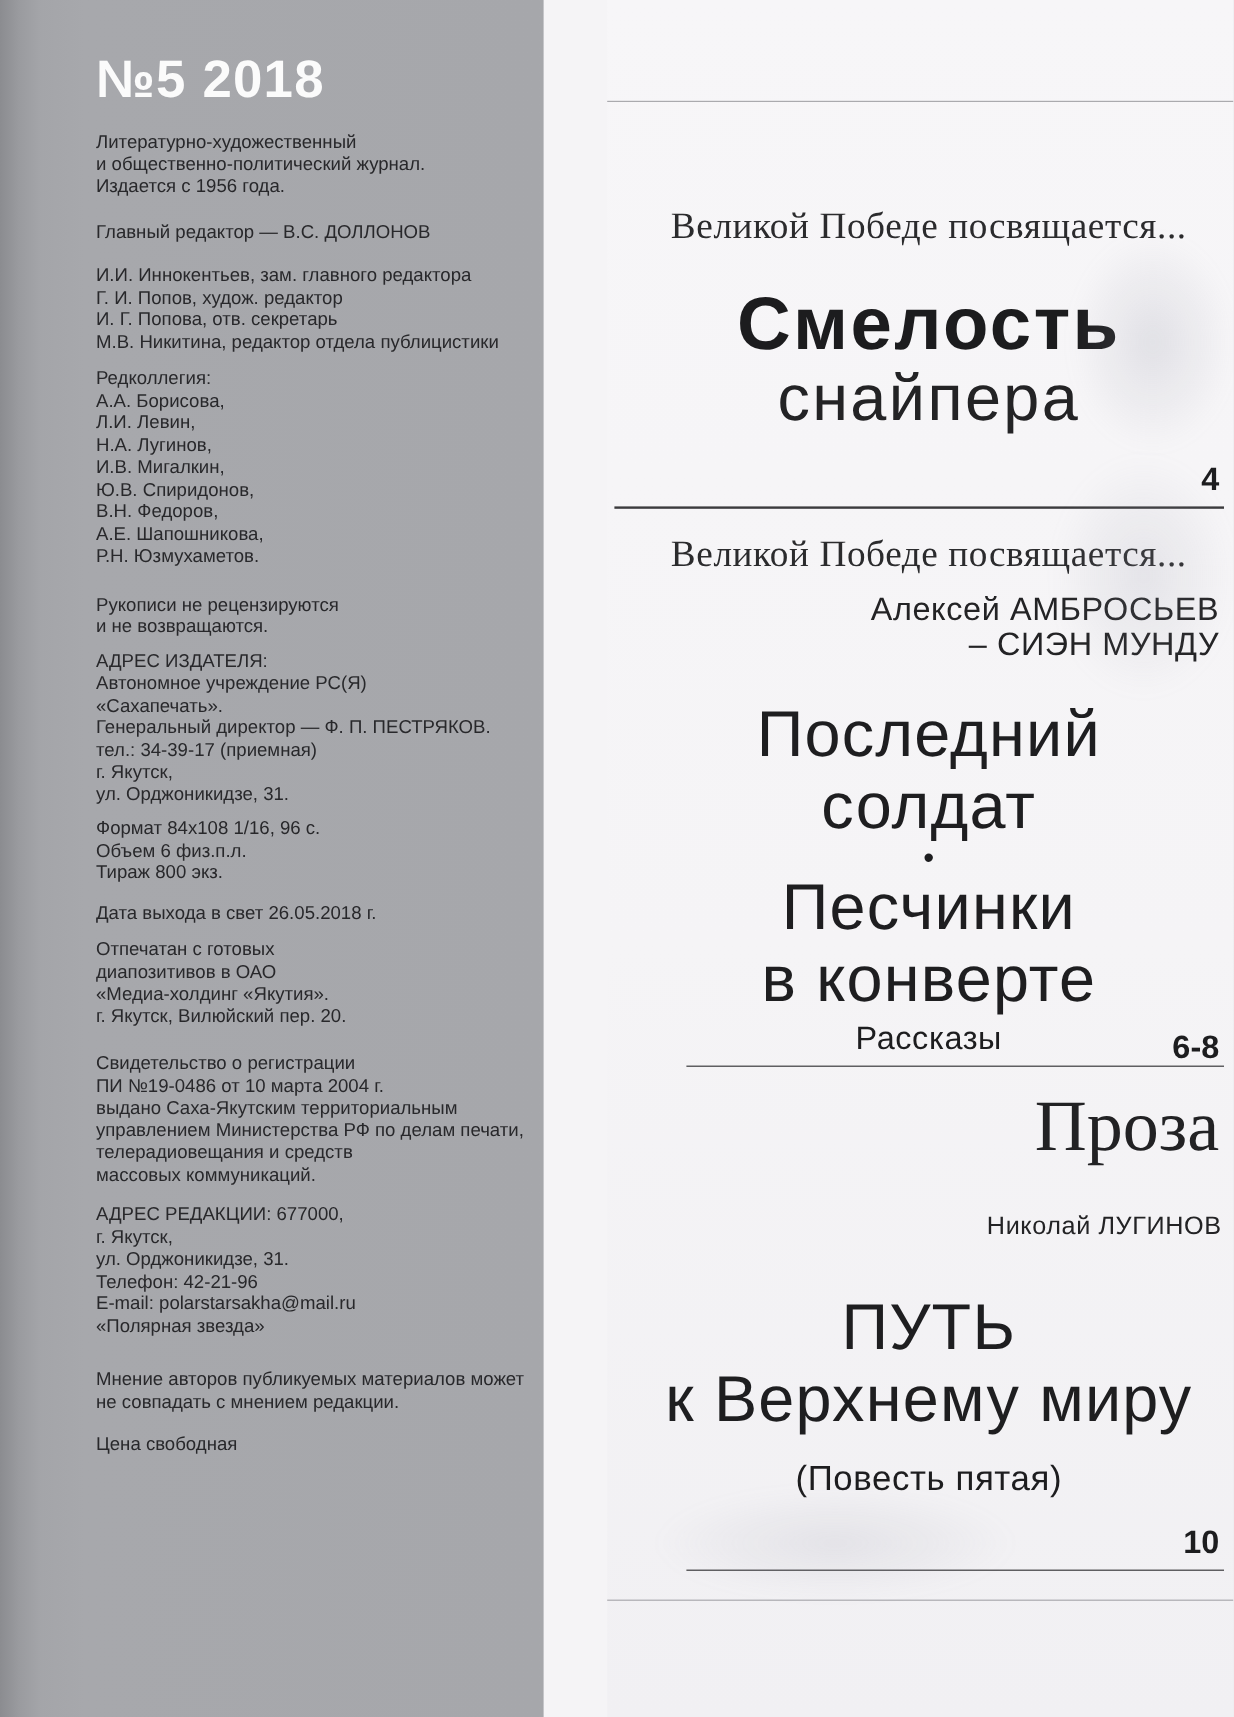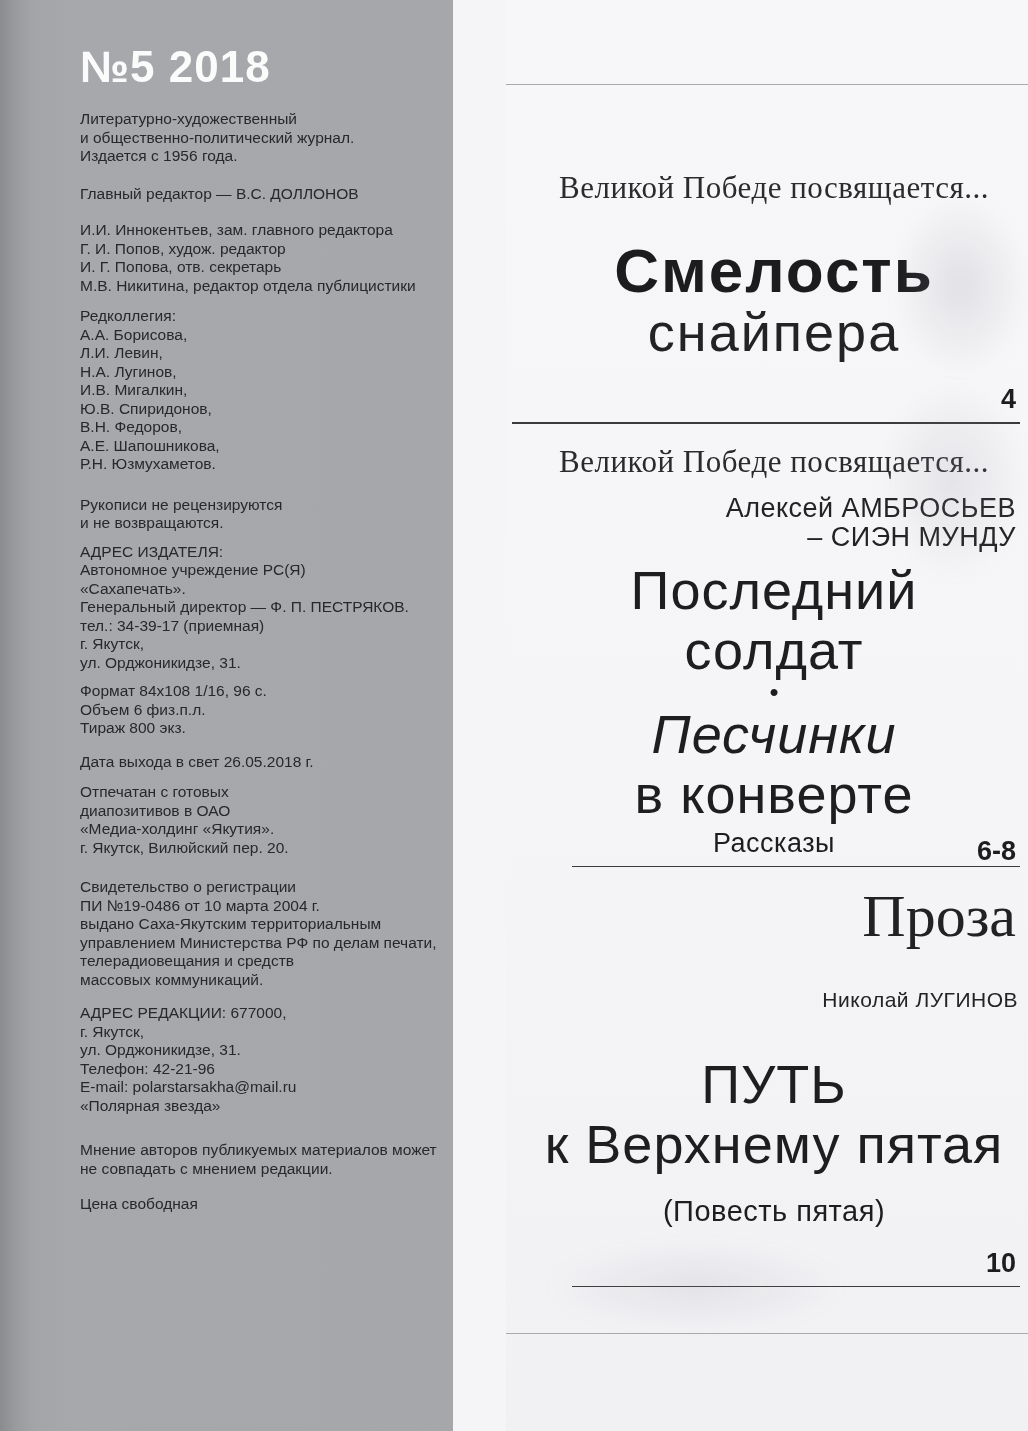--- a/index.html
+++ b/index.html
@@ -58,23 +58,23 @@
   .ded2{margin-top:20px;}
   .title-xl{font-size:62px;line-height:66px;font-weight:bold;letter-spacing:2px;margin-top:32px;color:#1c1c1e;}
   .title-sub{font-size:54px;line-height:56px;letter-spacing:2px;color:#232325;}
   .pn-row{text-align:right;font-weight:bold;font-size:27px;line-height:30px;margin-top:24px;padding-right:4px;}
   .pn-last{margin-top:20px;}
   .rule{border-top:2px solid #3b3b3d;margin-top:8px;}
   .rule-full{margin-left:-16px;margin-right:0;}
   .rule-short{margin-left:44px;margin-right:0;border-top-width:1.5px;}
   .authors{text-align:right;font-size:27px;line-height:29px;letter-spacing:.5px;margin-top:14px;padding-right:4px;color:#232325;}
   .title-l{font-size:54px;line-height:60px;letter-spacing:1px;color:#1e1e20;}
-  .t-posledniy{margin-top:8px;}
+  .t-posledniy{margin-top:30px;}
   .bullet-row{font-size:26px;line-height:20px;margin-top:2px;}
-  .t-peschinki{margin-top:2px;font-style:italic;}
+  .t-peschinki{margin-top:2px;}
   .genre-row{position:relative;font-size:27px;line-height:30px;margin-top:4px;letter-spacing:.5px;}
   .genre-pages{position:absolute;right:4px;top:8px;font-weight:bold;letter-spacing:0;}
   .rubric{
     text-align:right;font-family:"Liberation Serif", serif;
     font-size:60px;line-height:66px;margin-top:16px;padding-right:4px;color:#222224;
   }
   .author3{text-align:right;font-size:21px;line-height:29px;letter-spacing:.5px;margin-top:36px;padding-right:2px;color:#232325;}
   .t-put{margin-top:40px;}
   .subtitle{font-size:29px;line-height:34px;margin-top:20px;letter-spacing:.5px;}
   
@@ -162,21 +162,21 @@
     <div class="title-l">в конверте</div>
     <div class="genre-row">
       <span>Рассказы</span>
       <span class="genre-pages">6-8</span>
     </div>
     <div class="rule rule-short"></div>
 
     <div class="rubric">Проза</div>
     <div class="author3">Николай ЛУГИНОВ</div>
     <div class="title-l t-put">ПУТЬ</div>
-    <div class="title-l">к Верхнему пятая</div>
+    <div class="title-l">к Верхнему миру</div>
     <div class="subtitle">(Повесть пятая)</div>
     <div class="pn-row pn-last">10</div>
     <div class="rule rule-short"></div>
 
     <div class="hairline hl-bottom"></div>
     <div class="ghost g1"></div>
     <div class="ghost g2"></div>
     <div class="ghost g3"></div>
   </main>
 

